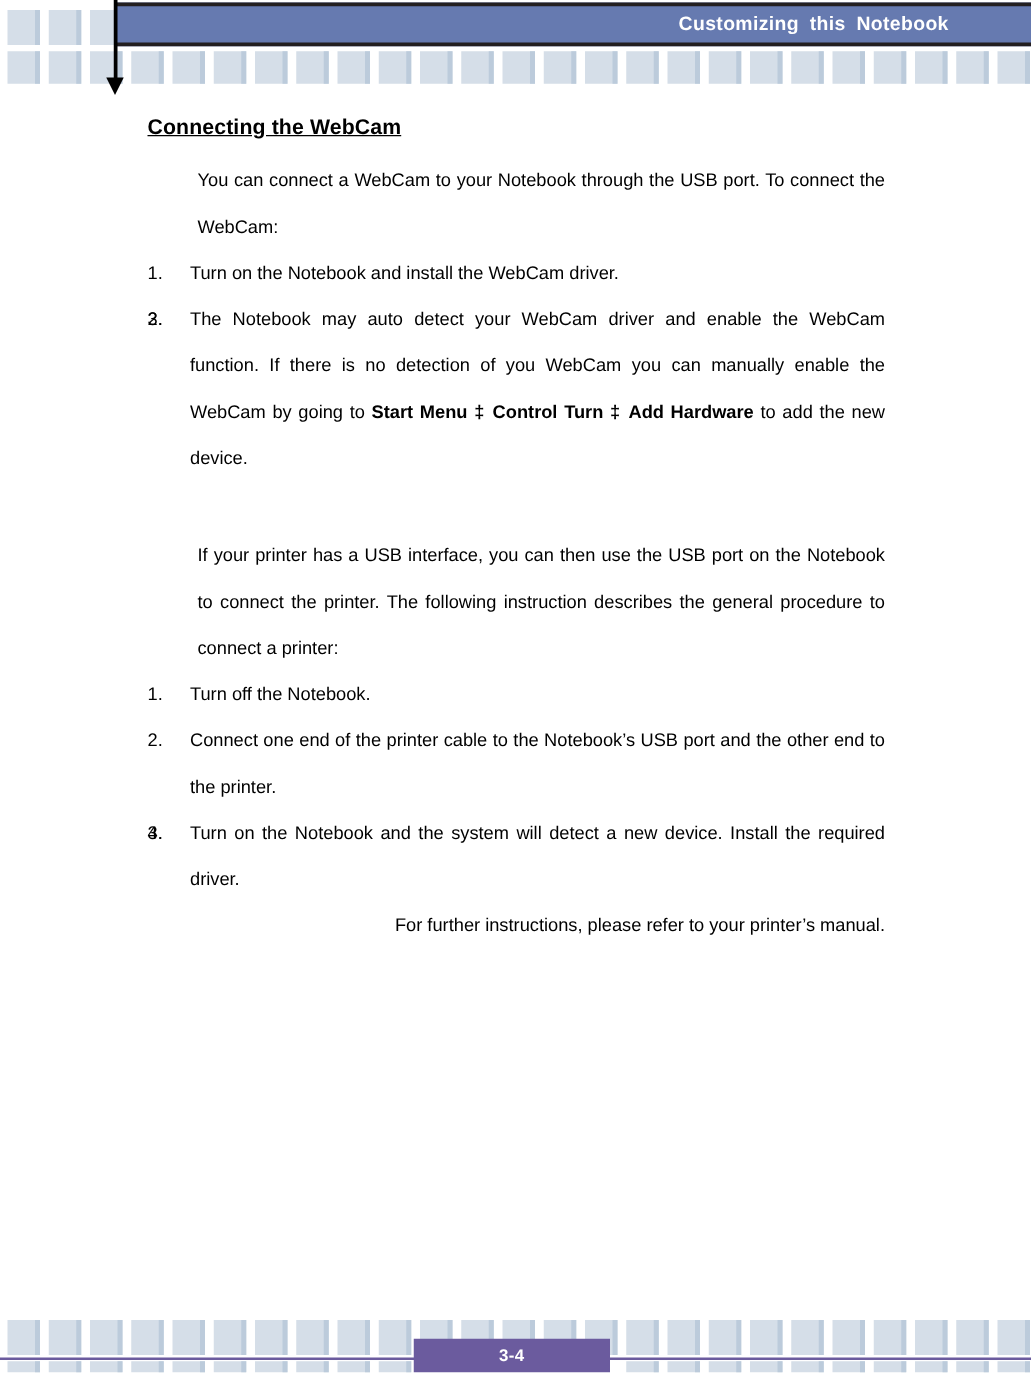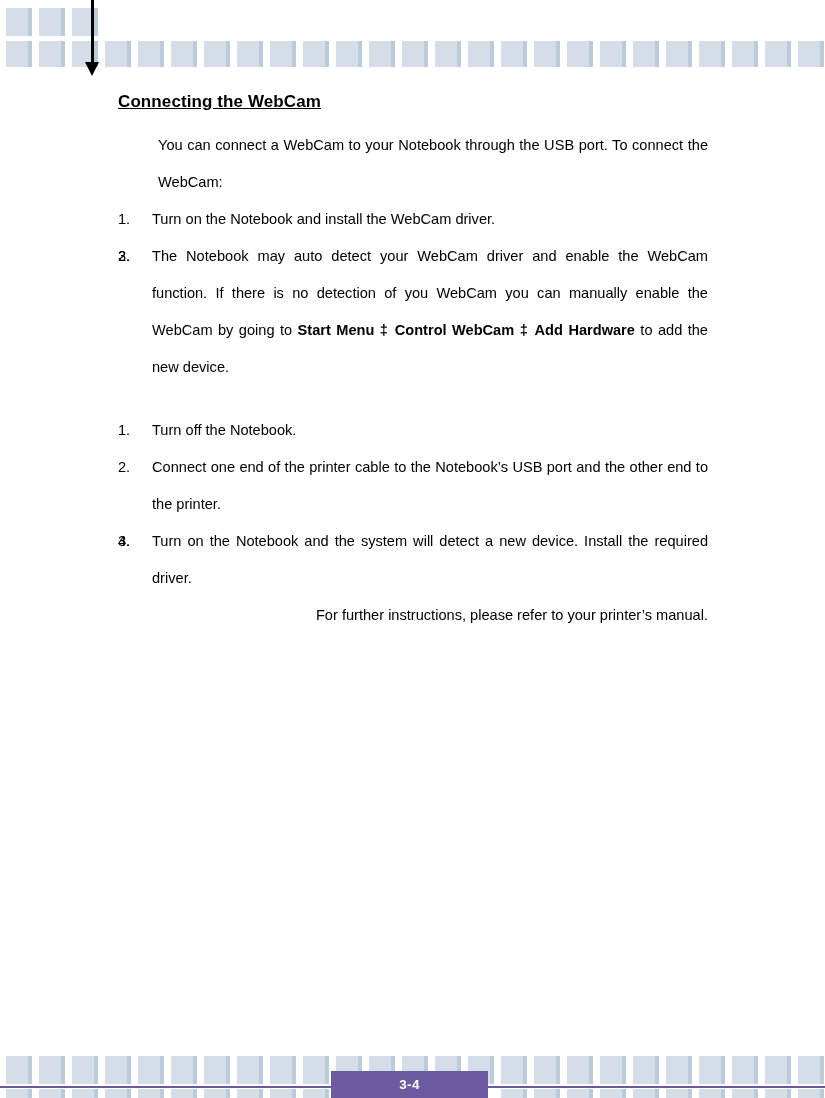--- a/index.html
+++ b/index.html
@@ -206,20 +206,23 @@
   <div class="sq sq-row2" style="left:534px"></div>
   <div class="sq sq-row2" style="left:567px"></div>
   <div class="sq sq-row2" style="left:600px"></div>
   <div class="sq sq-row2" style="left:633px"></div>
   <div class="sq sq-row2" style="left:666px"></div>
   <div class="sq sq-row2" style="left:699px"></div>
   <div class="sq sq-row2" style="left:732px"></div>
   <div class="sq sq-row2" style="left:765px"></div>
   <div class="sq sq-row2" style="left:798px"></div>
 
+  <div class="header-band">
+    <span class="header-title">Customizing  this  Notebook</span>
+  </div>
 
   <div class="arrow-line"></div>
   <div class="arrow-head"></div>
 </div>
 
 <div class="content">
 
   <div>
     <h2 class="section-heading">Connecting the WebCam</h2>
 
@@ -228,29 +231,30 @@
     <ol class="olist">
       <li>
         <span class="num">1.</span>
         <span class="txt">Turn on the Notebook and install the WebCam driver.</span>
       </li>
       <li>
         <span class="num">2.</span>
       </li>
       <li>
         <span class="num">3.</span>
-        <span class="txt"><span>The Notebook may auto detect your WebCam driver and enable the WebCam function.   If there is no detection of you WebCam you can manually enable the WebCam by going to </span><b>Start Menu ‡</b><span>  </span><b>Control WebCam ‡</b><span> </span><b>Add Hardware</b><span> to add the new device.</span></span>
+        <span class="txt"><span>The Notebook may auto detect your WebCam driver and enable the WebCam function.   If there is no detection of you WebCam you can manually enable the WebCam by going to </span><b>Start Menu ‡</b><span>  </span><b>Control Turn ‡</b><span> </span><b>Add Hardware</b><span> to add the new device.</span></span>
       </li>
     </ol>
   </div>
 
   <div class="spacer-md"></div>
 
   <div>
 
+    <p class="para lead">If your printer has a USB interface, you can then use the USB port on the Notebook to connect the printer.   The following instruction describes the general procedure to connect a printer:</p>
 
     <ol class="olist">
       <li>
         <span class="num">1.</span>
         <span class="txt">Turn off the Notebook.</span>
       </li>
       <li>
         <span class="num">2.</span>
         <span class="txt">Connect one end of the printer cable to the Notebook’s USB port and the other end to the printer.</span>
       </li>

